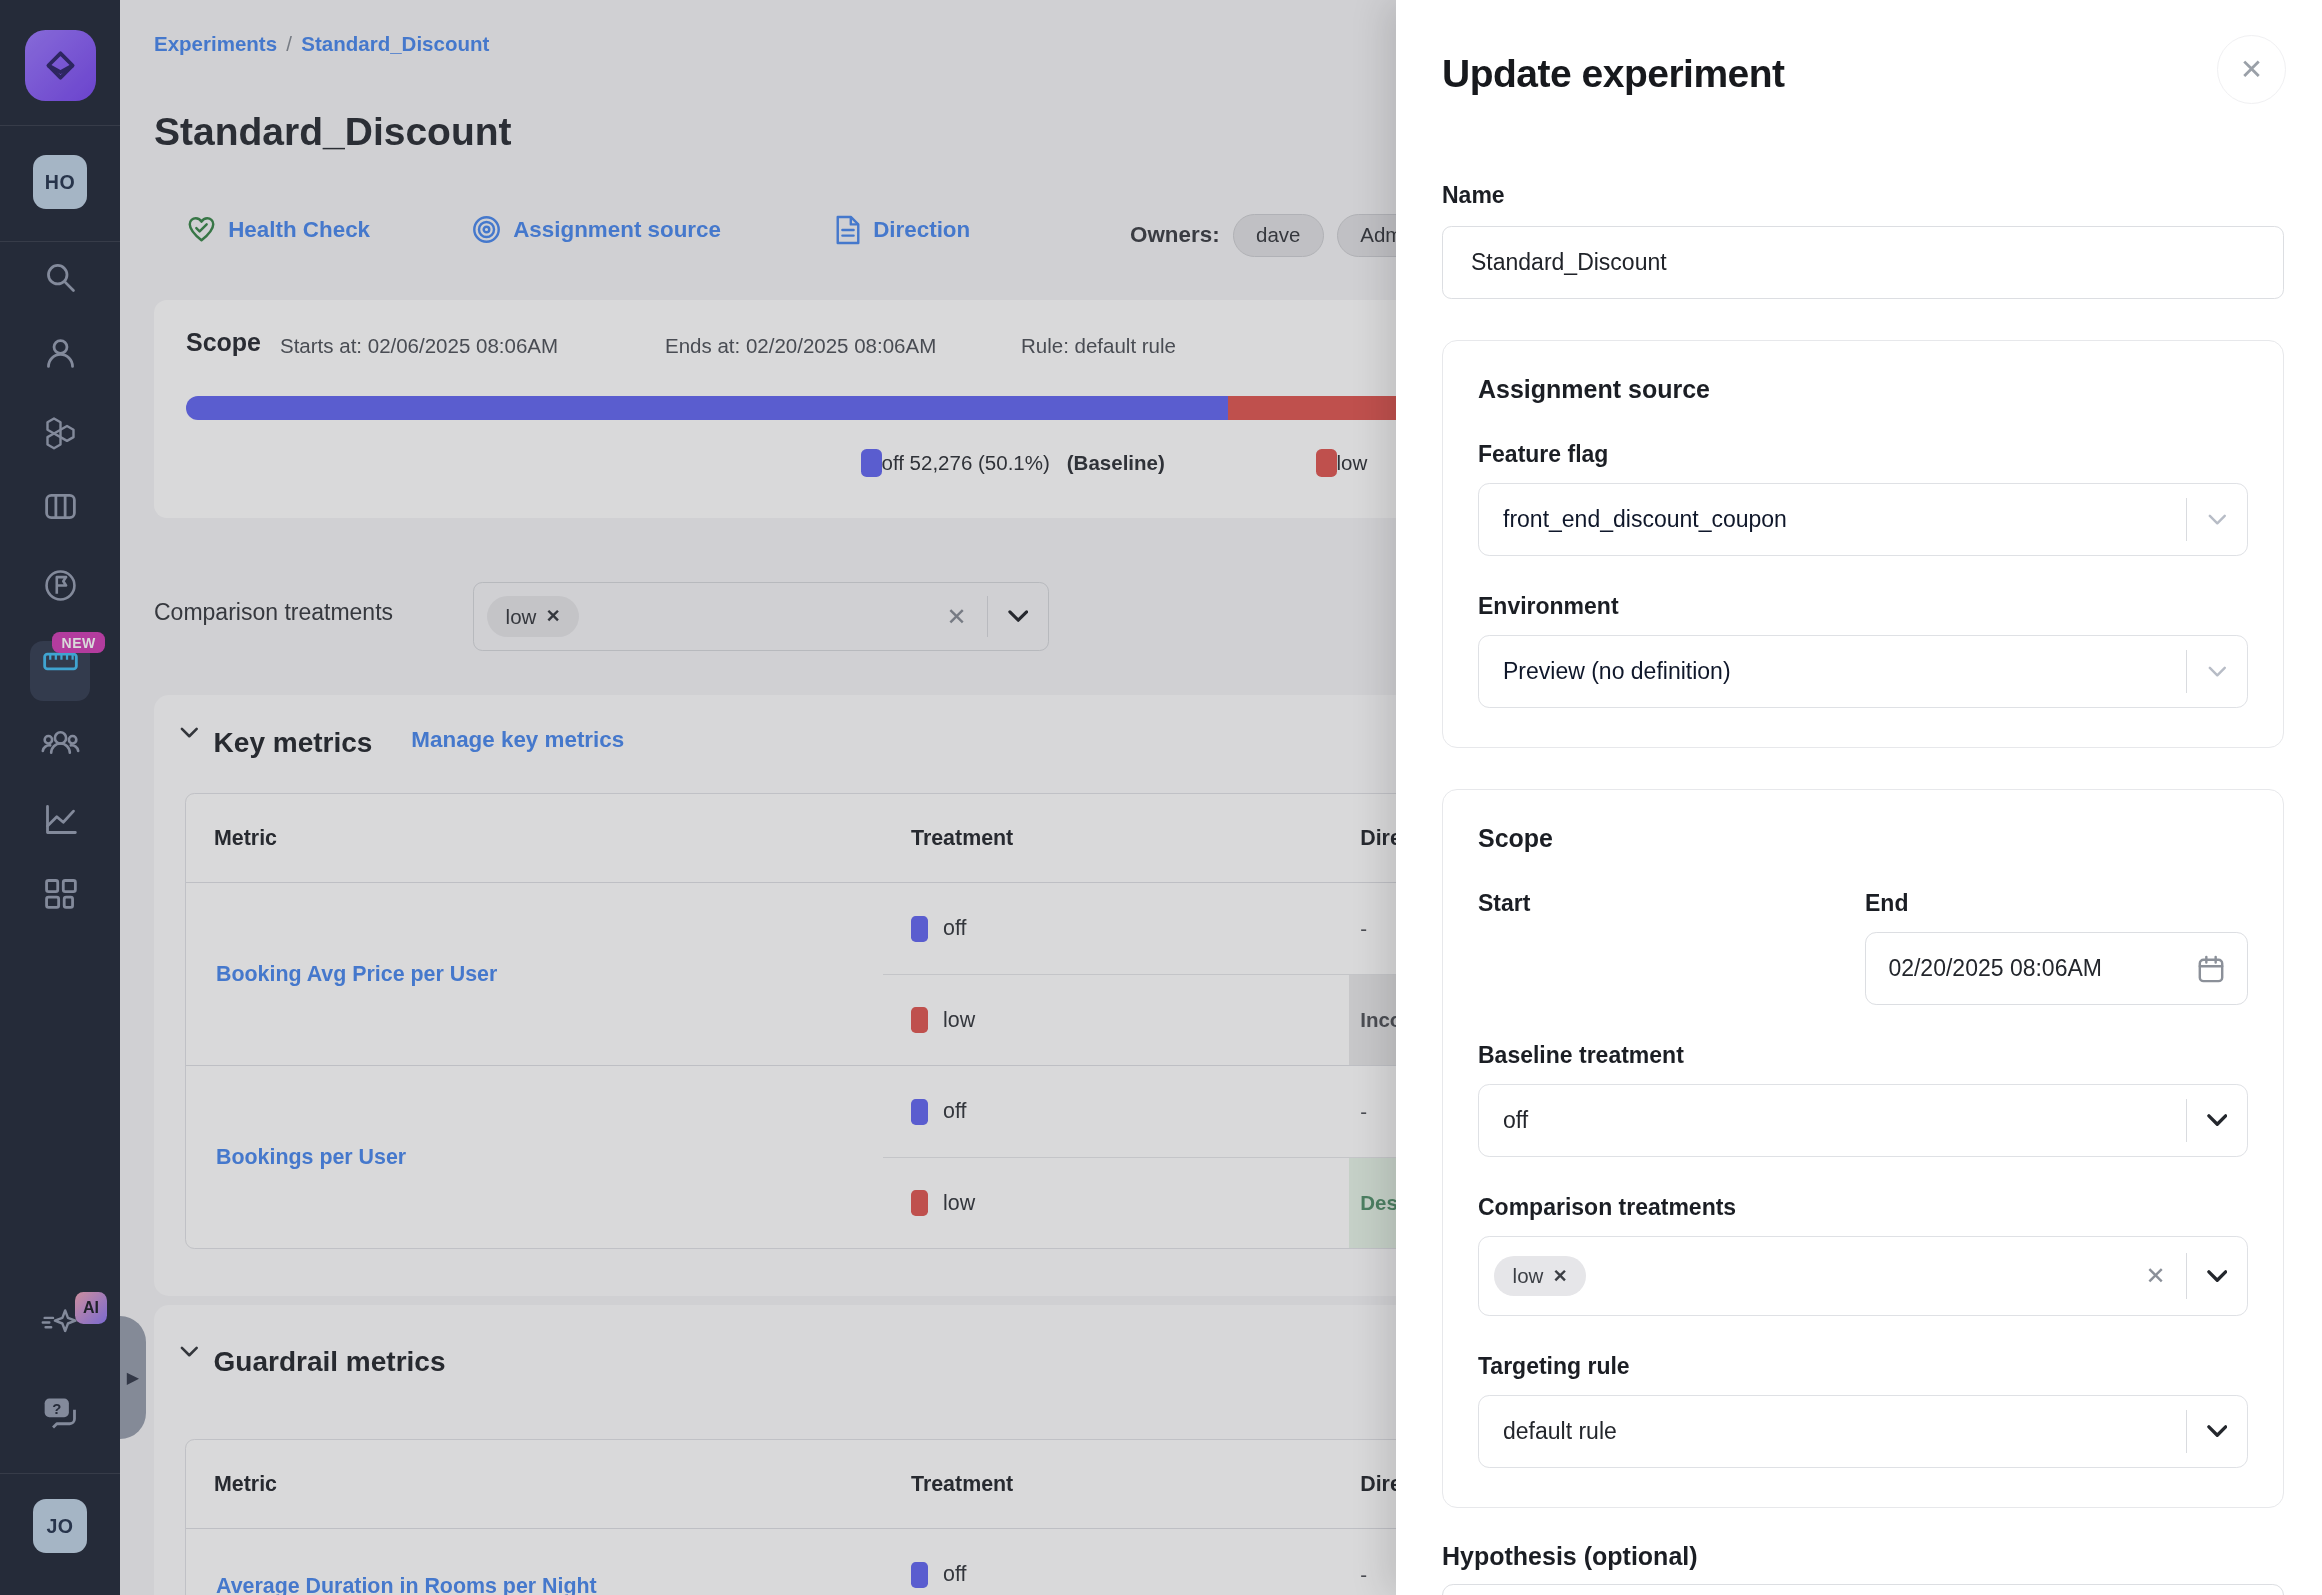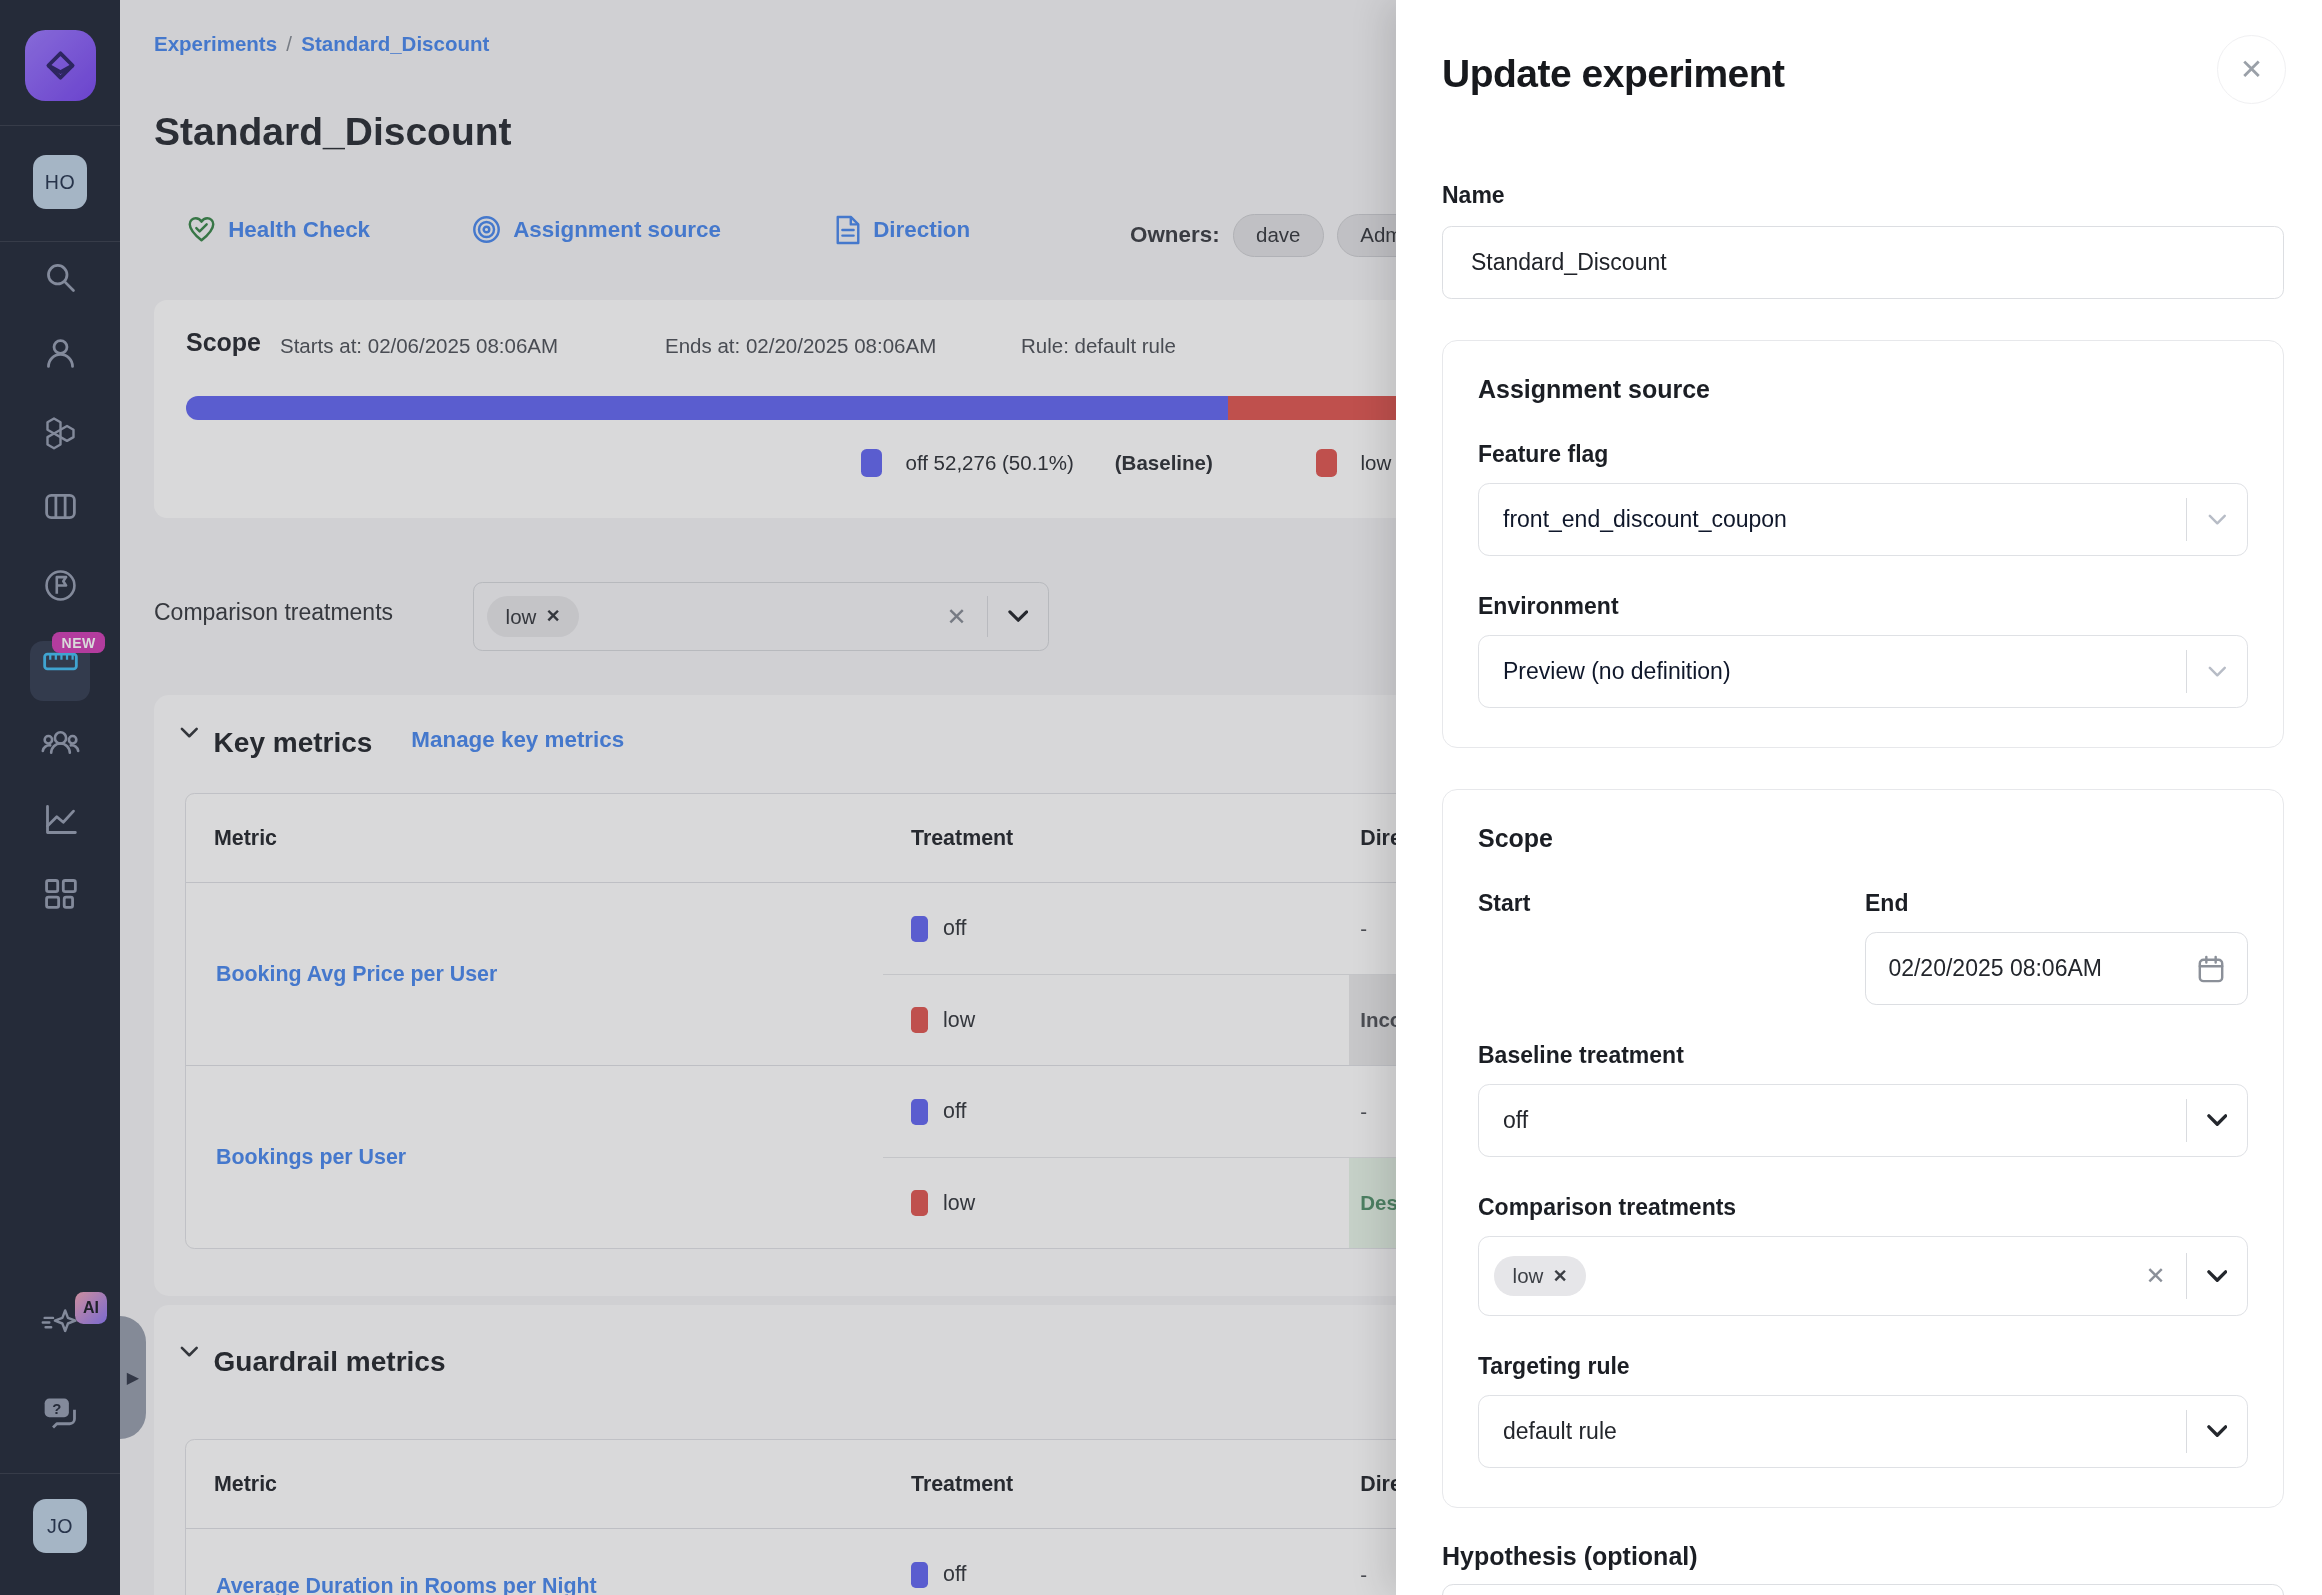--- a/index.html
+++ b/index.html
@@ -10,21 +10,21 @@
   *{box-sizing:border-box;margin:0;padding:0}
   html,body{width:2322px;height:1595px;overflow:hidden}
   body{font-family:"Liberation Sans",sans-serif;background:#fff}
   .stage{position:relative;width:2322px;height:1595px;overflow:hidden;background:var(--page-bg)}
 
   
   .sidebar{position:absolute;left:0;top:0;width:120px;height:100%;background:var(--sidebar-bg);z-index:1}
   .sb-abs{position:absolute;left:0;right:0;display:flex;justify-content:center}
   .logo{width:71px;height:71px;border-radius:20.5px;background:linear-gradient(135deg,#9d7bfd,#7c4df0);display:flex;align-items:center;justify-content:center}
   .sb-div{position:absolute;left:0;right:0;height:0.9px;background:rgba(255,255,255,.10)}
-  .avatar{width:54px;height:54px;border-radius:13px;background:#c2d4e6;color:#2c3b55;font-weight:normal;font-size:19.6px;display:flex;align-items:center;justify-content:center;letter-spacing:0.5px}
+  .avatar{width:54px;height:54px;border-radius:13px;background:#c2d4e6;color:#2c3b55;font-weight:bold;font-size:19.6px;display:flex;align-items:center;justify-content:center;letter-spacing:0.5px}
   .navicon{color:var(--sidebar-icon);display:flex;align-items:flex-start;justify-content:center;width:60px;height:60px;border-radius:13px;cursor:pointer}
   .navicon.active{background:#3a4357}
   .newbadge{position:absolute;top:-9.3px;right:-15px;background:#d245b8;color:#fff;font-size:14px;font-weight:bold;padding:2.8px 9.3px;border-radius:7.5px;letter-spacing:0.5px}
   .aibadge{position:absolute;top:-11.2px;right:-17px;width:32px;height:32px;border-radius:8.4px;background:linear-gradient(135deg,#f0a6b8,#8f7bf3);color:#23262e;font-weight:bold;font-size:16px;display:flex;align-items:center;justify-content:center}
   .handle{position:absolute;left:120px;top:1316px;width:26px;height:123px;background:#9aa1b0;border-radius:0 60px 60px 0;display:flex;align-items:center;justify-content:center;color:#3a4050;font-size:16px;z-index:1;cursor:pointer}
 
   
   .main{position:absolute;left:120px;top:0;width:2202px;height:100%;z-index:0}
   .crumbs{position:absolute;left:34px;top:32px;font-size:20.5px;font-weight:bold}
   .crumbs a{color:var(--link);text-decoration:none;cursor:pointer}
@@ -37,21 +37,21 @@
   .ownerchip{background:#e2e2e5;border:0.9px solid #cfd0d4;border-radius:931px;padding:8.4px 22.4px;font-size:20.5px;color:#3c3f45}
 
   .card{position:absolute;background:#fff;border-radius:13px}
   .scopecard{left:34px;top:300px;width:2125px;height:218px}
   .scopetitle{position:absolute;left:32px;top:28px;font-size:25px;font-weight:bold;color:#2e3138}
   .scopemeta{position:absolute;top:34px;font-size:20.5px;color:#54585f}
   .bar{position:absolute;left:32px;top:96px;width:2079px;height:24px;border-radius:12px;overflow:hidden;display:flex}
   .bar .seg-off{background:var(--purple)}
   .bar .seg-low{background:var(--red)}
   .legend{position:absolute;top:149px;left:0;right:0;height:41px}
-  .legenditem{position:absolute;display:flex;align-items:center;gap:24px;font-size:20.5px;color:#35383e}
+  .legenditem{position:absolute;display:flex;align-items:center;gap:0;font-size:20.5px;color:#35383e}
   .sq{width:20.5px;height:28px;border-radius:5.6px;flex:0 0 auto}
   .legenditem b{margin-left:17px}
 
   .cmprow{position:absolute;left:0;top:582px;height:73px;width:100%}
   .cmplabel{position:absolute;left:34px;top:17px;font-size:23px;color:#3d4046}
   .cmpselect{position:absolute;left:353px;top:0;width:576px;height:69px;border:1.9px solid #d7d9dd;border-radius:9.3px;display:flex;align-items:center;padding-left:13px}
   .chip{display:flex;align-items:center;gap:9.3px;background:#e6e6e9;border-radius:931px;padding:8.4px 18.6px;font-size:20.5px;color:#3b3e44;cursor:pointer}
   .chip .x{font-size:17.7px;font-weight:bold}
   .selright{margin-left:auto;display:flex;align-items:center;height:100%}
   .clearx{color:#8b9099;font-size:24px;padding:0 20.5px;cursor:pointer}

